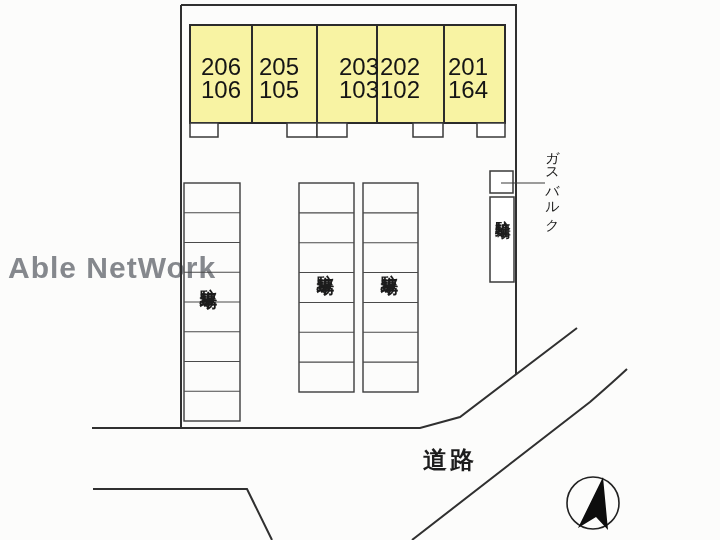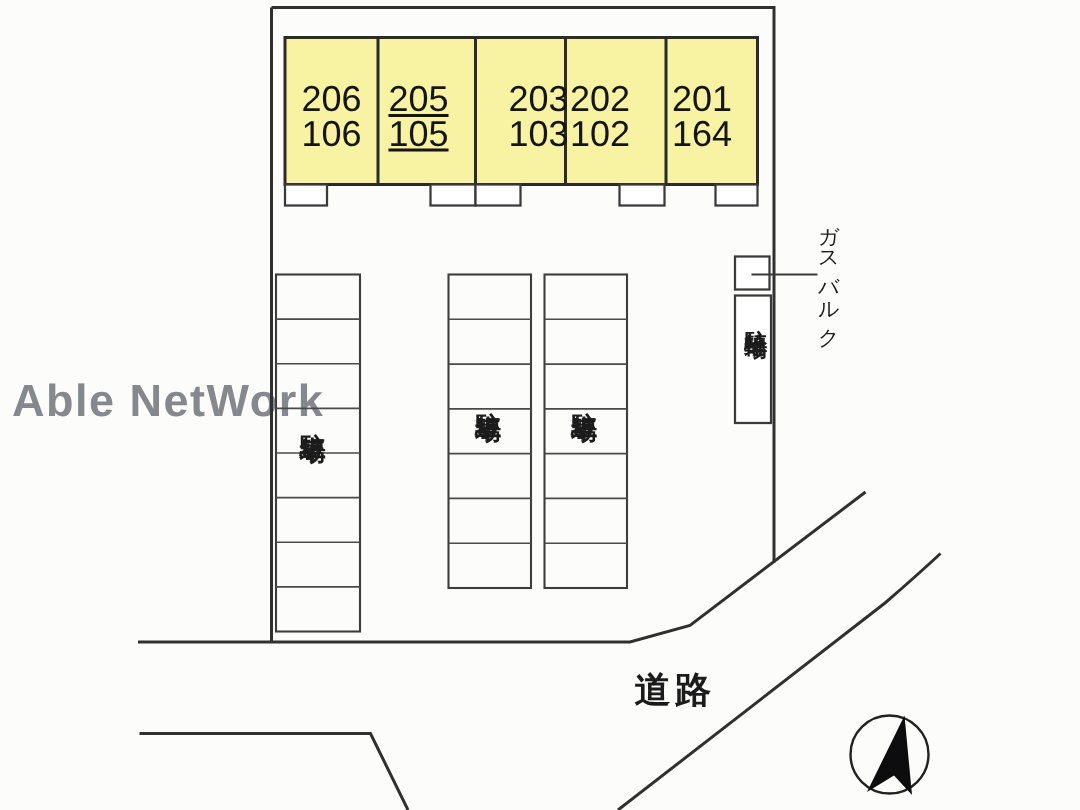--- a/index.html
+++ b/index.html
@@ -98,21 +98,21 @@
     <g>
       <circle cx="593" cy="503" r="26" fill="none" stroke="#222222" stroke-width="1.6"></circle>
       <polygon points="603,477 608,530 596,517 578,528" fill="#0d0d0d"></polygon>
     </g>
   </svg>
 
   <div class="unit-label" style="left:190px;width:62px;">
     <div>206</div>
     <div>106</div>
   </div>
-  <div class="unit-label" style="left:252px;width:54px;text-decoration:underline;">
+  <div class="unit-label" style="left:252px;width:54px;">
     <div>205</div>
     <div>105</div>
   </div>
   <div class="unit-label" style="left:317px;width:84px;">
     <div>203</div>
     <div>103</div>
   </div>
   <div class="unit-label" style="left:377px;width:46px;">
     <div>202</div>
     <div>102</div>

